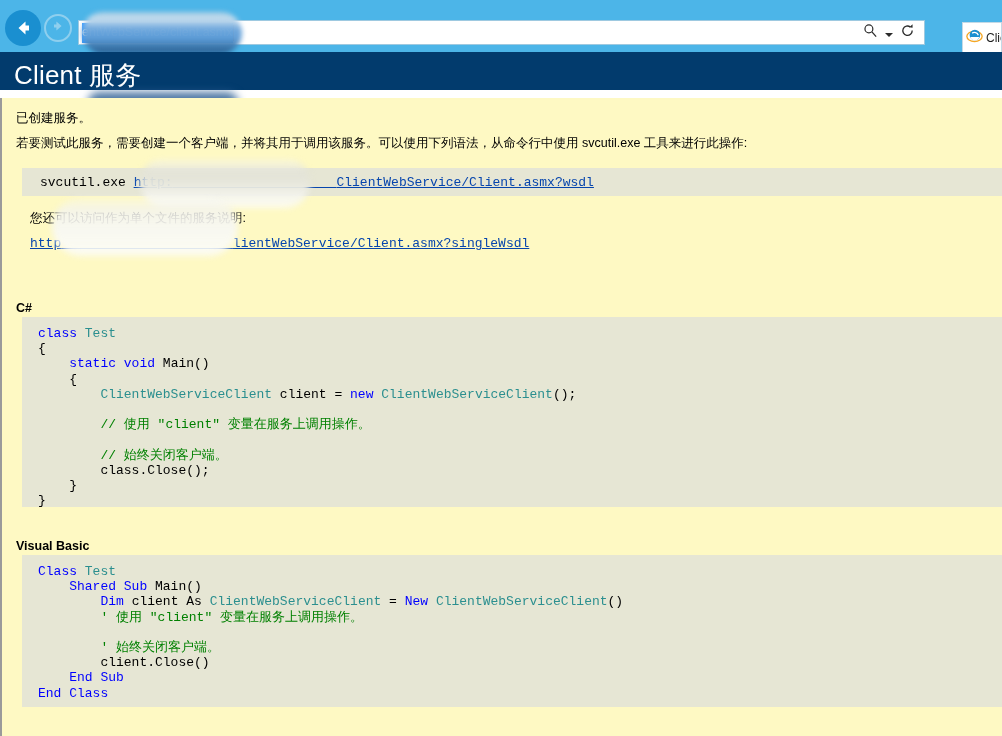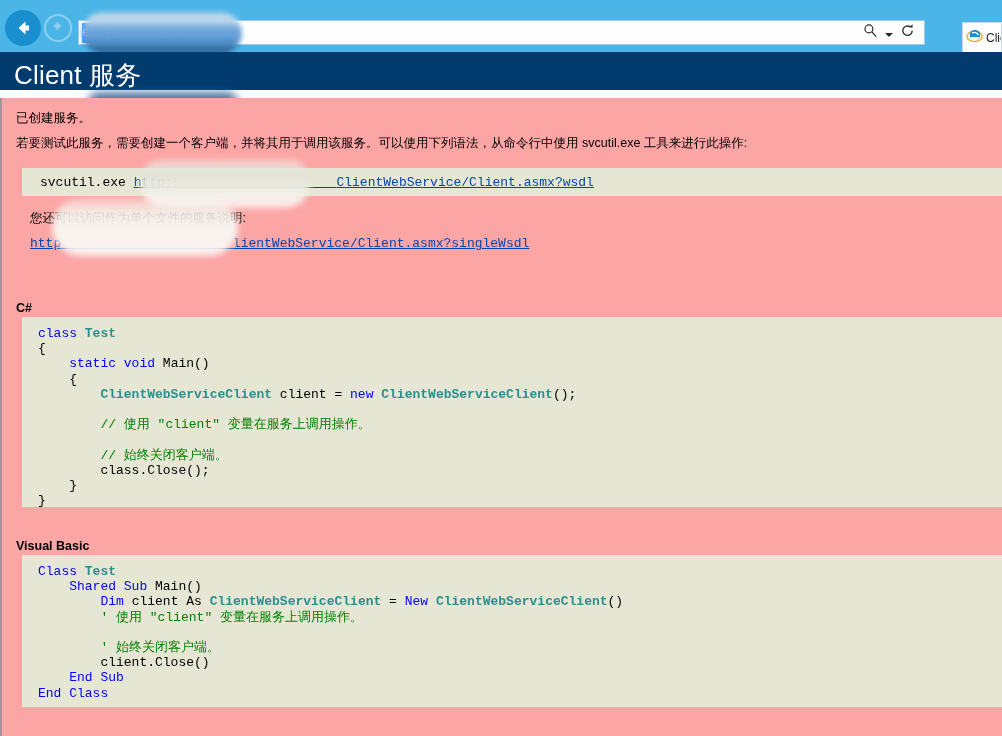--- a/index.html
+++ b/index.html
@@ -118,21 +118,21 @@
     border-radius: 14px;
     background: rgba(46,95,148,0.85);
     filter: blur(4px);
     pointer-events: none;
   }
 
   
   #doc {
     position: absolute; left: 0; top: 98px;
     width: 1002px; height: 638px;
-    background: #fca5a5;
+    background: #fef9c3;
     border-left: 2px solid #9a9a9a;
     overflow: hidden;
   }
   .para {
     color: #000000;
     font-size: 12.5px;
     line-height: 17px;
     margin: 0;
     white-space: nowrap;
   }
@@ -170,21 +170,21 @@
     padding: 9px 0 0 16px;
   }
   #vb-box {
     top: 457px;
     height: 152px;
     padding: 9px 0 0 16px;
   }
 
   
   .kw   { color: #0000ff; }
-  .type { color: #2b8f8f; font-weight: bold; }
+  .type { color: #2b8f8f; }
   .cmt  { color: #008000; }
   .plain{ color: #000000; }
 
   a.code-link, .code-link {
     color: #0645ad;
     text-decoration: underline;
   }
   #link-singlewsdl {
     position: absolute;
     left: 28px; top: 138px;

